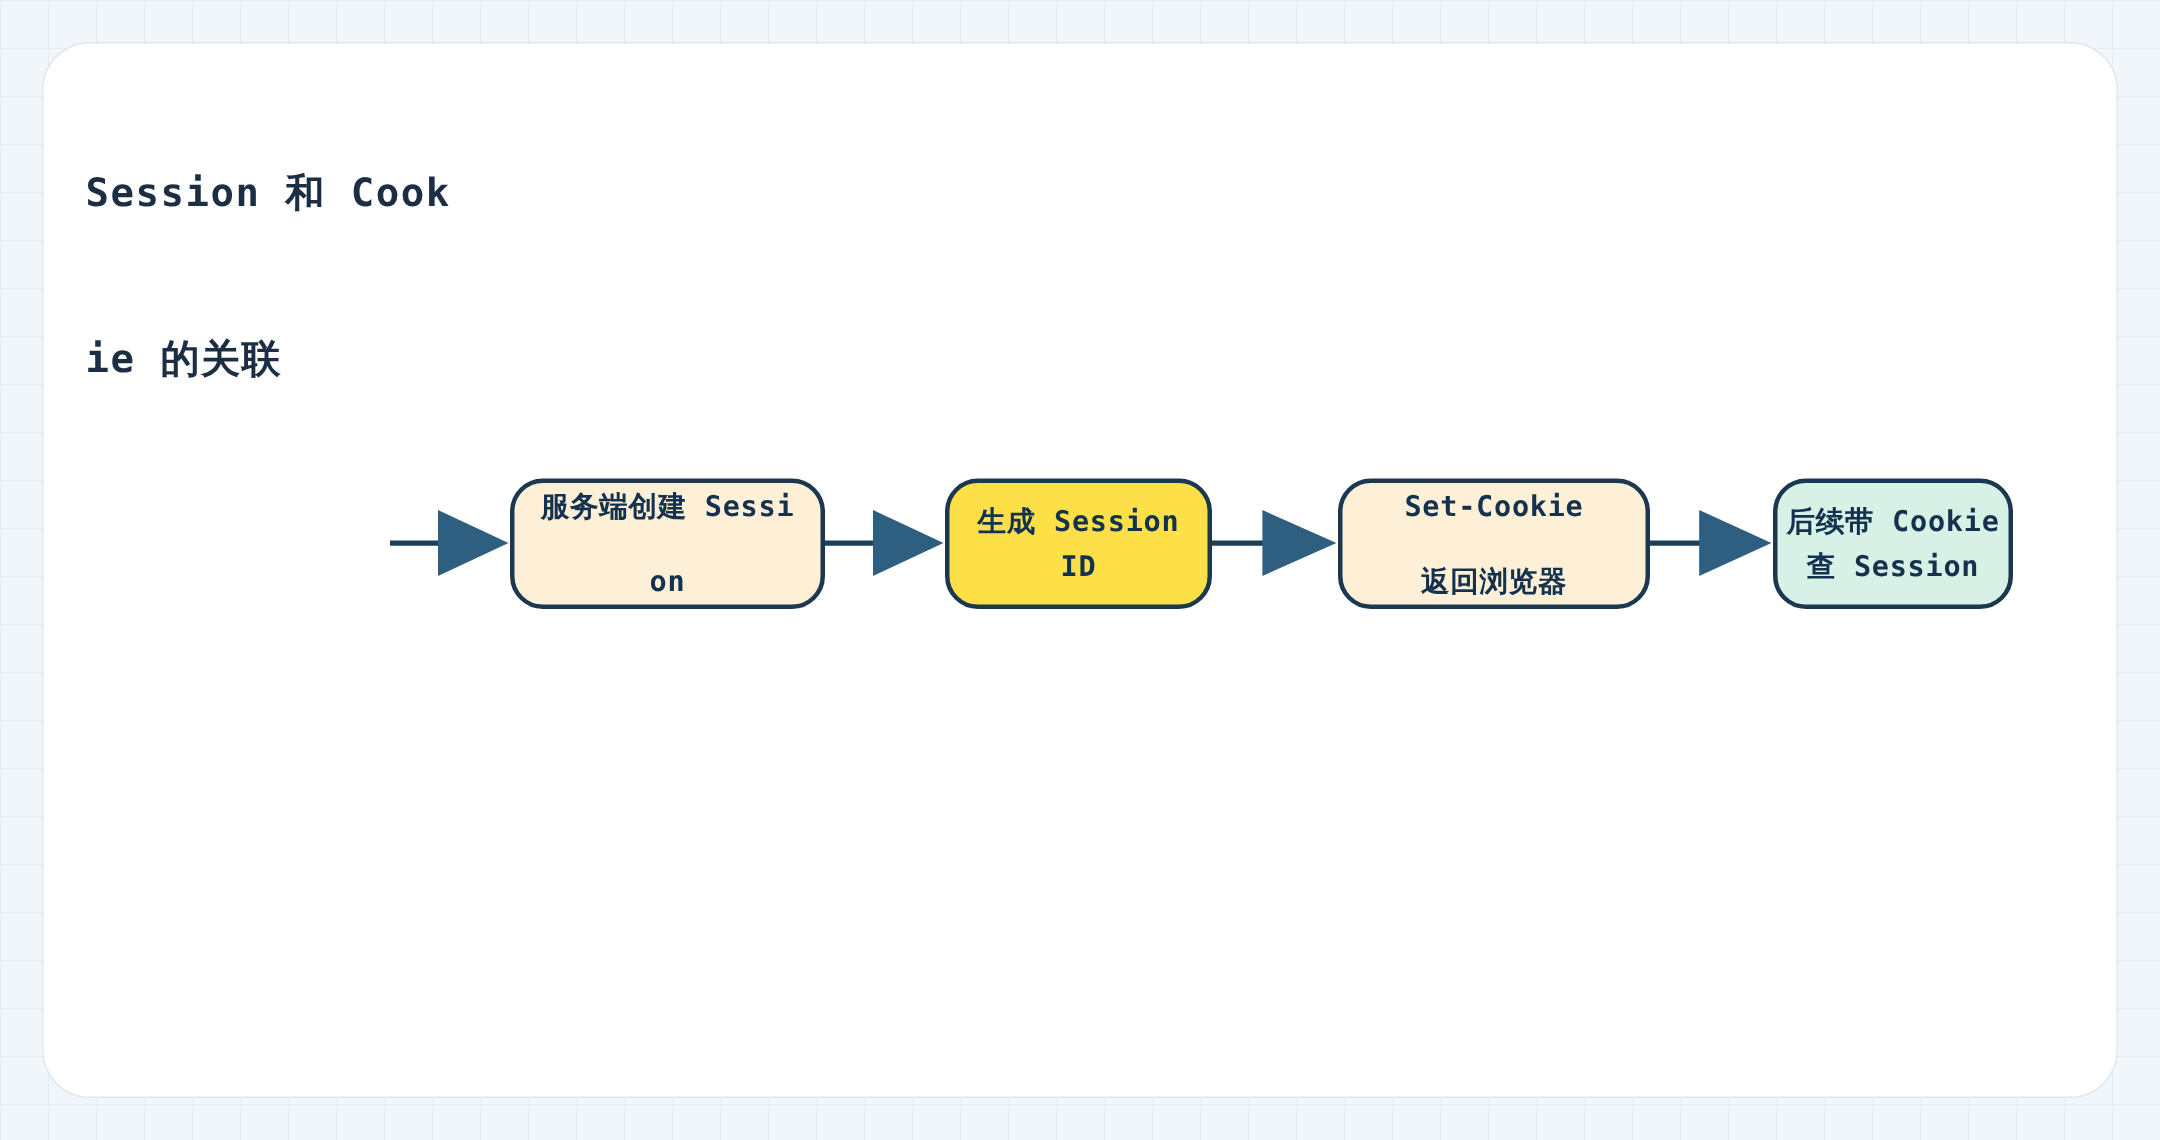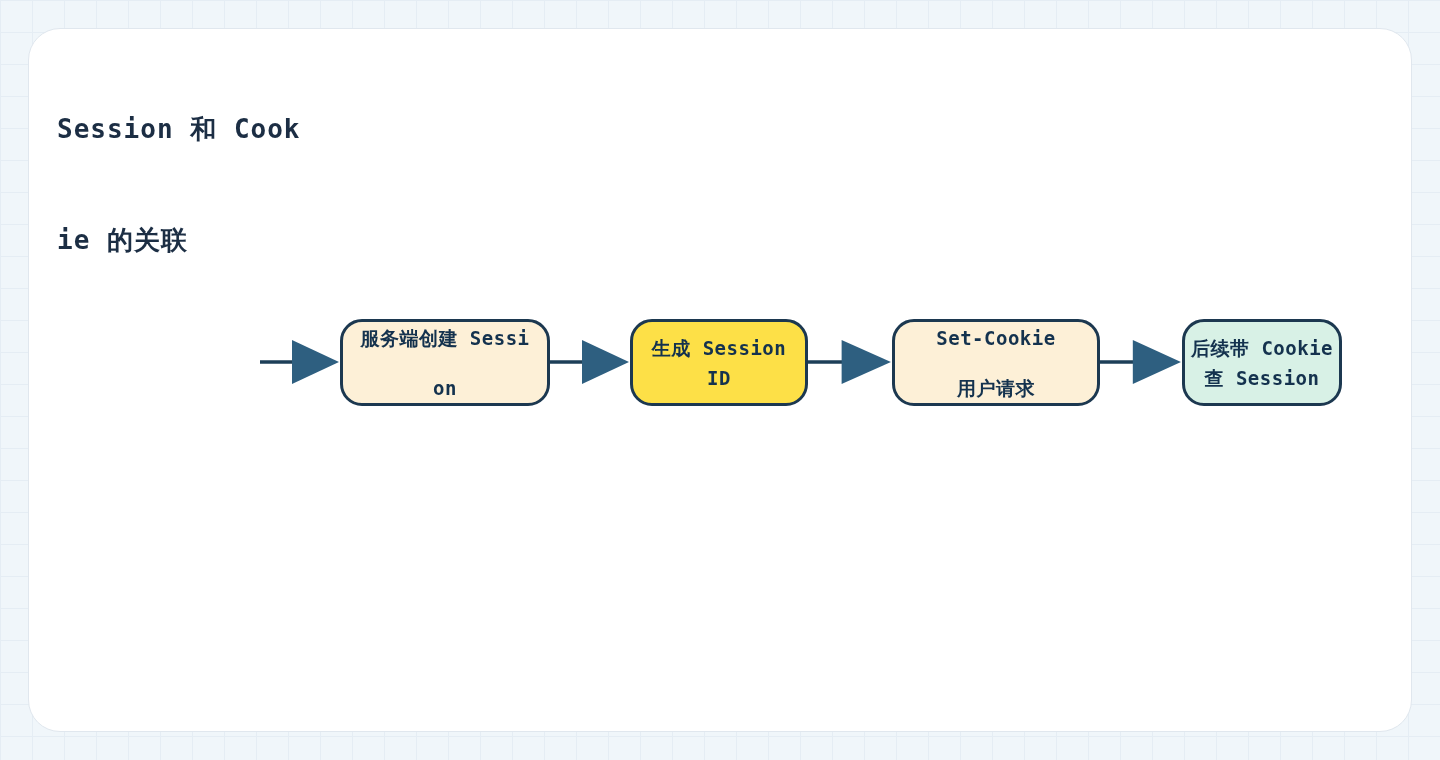--- a/index.html
+++ b/index.html
@@ -114,21 +114,21 @@
 
   <div class="arrow a3">
     <svg viewBox="0 0 80 50" preserveAspectRatio="none">
       <line x1="0" y1="25" x2="36" y2="25" stroke="#1d3f58" stroke-width="3.5"></line>
       <polygon points="32,3 32,47 79,25" fill="#2e5f80"></polygon>
     </svg>
   </div>
 
   <div class="node cream n4">
     <span class="line">Set-Cookie</span>
-    <span class="line">用户请求</span>
+    <span class="line">返回浏览器</span>
   </div>
 
   <div class="arrow a4">
     <svg viewBox="0 0 80 50" preserveAspectRatio="none">
       <line x1="0" y1="25" x2="36" y2="25" stroke="#1d3f58" stroke-width="3.5"></line>
       <polygon points="32,3 32,47 79,25" fill="#2e5f80"></polygon>
     </svg>
   </div>
 
   <div class="node mint n5">

